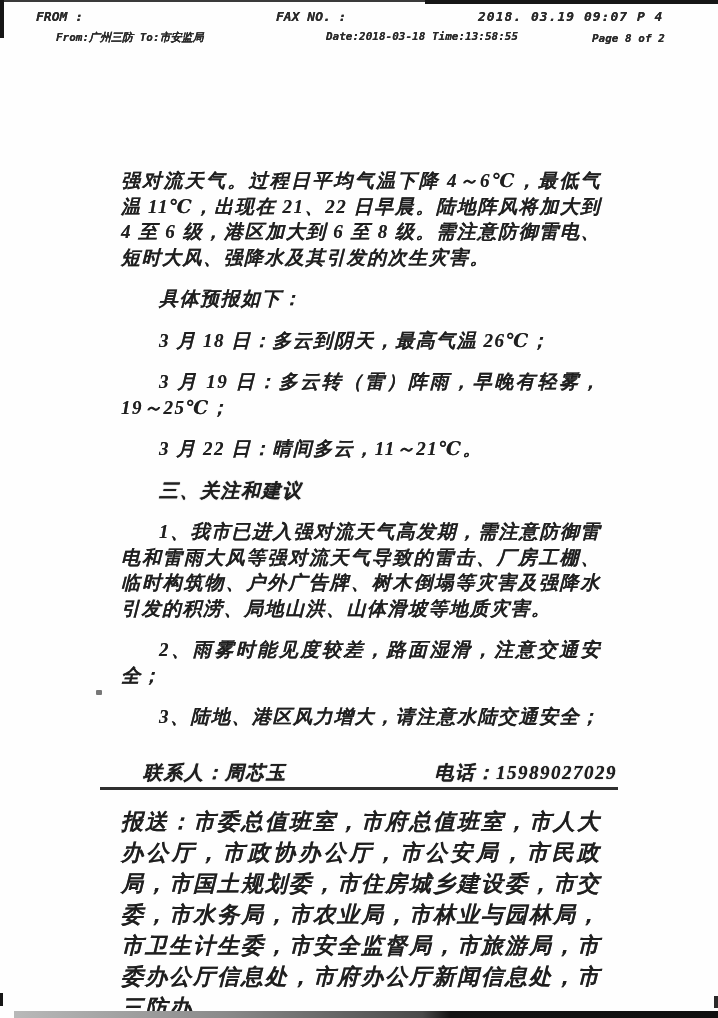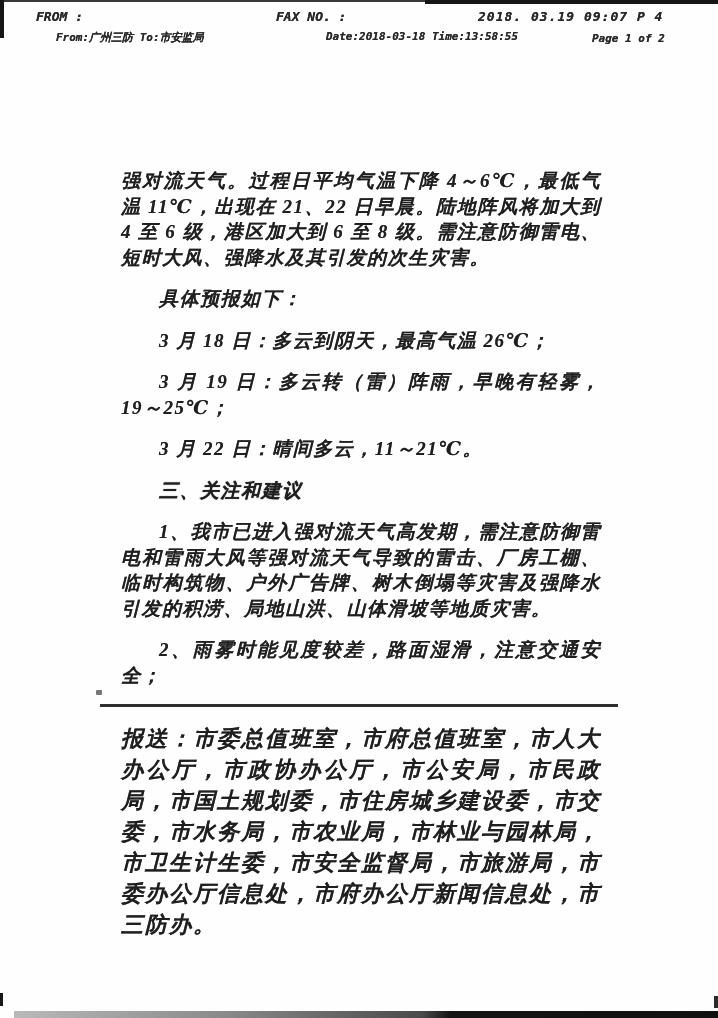--- a/index.html
+++ b/index.html
@@ -103,35 +103,40 @@
 <body>
 
 <div class="fax-page">
 
   <div class="fax-header">
     <span class="hdr hdr-row1 hdr-from">FROM :</span>
     <span class="hdr hdr-row1 hdr-faxno">FAX NO. :</span>
     <span class="hdr hdr-row1 hdr-stamp">2018. 03.19  09:07 P 4</span>
     <span class="hdr hdr-row2 hdr-sender">From:广州三防 To:市安监局</span>
     <span class="hdr hdr-row2 hdr-date">Date:2018-03-18 Time:13:58:55</span>
-    <span class="hdr hdr-row2 hdr-page">Page 1 of 2</span>
+    <span class="hdr hdr-row2 hdr-page">Page 8 of 2</span>
   </div>
 
   <div class="doc-body">
     <p>强对流天气。过程日平均气温下降 4～6℃，最低气温 11℃，出现在 21、22 日早晨。陆地阵风将加大到 4 至 6 级，港区加大到 6 至 8 级。需注意防御雷电、短时大风、强降水及其引发的次生灾害。</p>
 
     <p class="indent forecast-heading">具体预报如下：</p>
     <p class="indent">3 月 18 日：多云到阴天，最高气温 26℃；</p>
     <p class="indent">3 月 19 日：多云转（雷）阵雨，早晚有轻雾，19～25℃；</p>
     <p class="indent">3 月 22 日：晴间多云，11～21℃。</p>
 
     <p class="indent section-heading">三、关注和建议</p>
     <p class="indent">1、我市已进入强对流天气高发期，需注意防御雷电和雷雨大风等强对流天气导致的雷击、厂房工棚、临时构筑物、户外广告牌、树木倒塌等灾害及强降水引发的积涝、局地山洪、山体滑坡等地质灾害。</p>
     <p class="indent suggestion-2">2、雨雾时能见度较差，路面湿滑，注意交通安全；</p>
+    <p class="indent">3、陆地、港区风力增大，请注意水陆交通安全；</p>
 
+    <div class="contact-row">
+      <span class="contact-person">联系人：周芯玉</span>
+      <span class="contact-phone">电话：15989027029</span>
+    </div>
 
     <hr class="divider">
 
     <p class="distribution">报送：市委总值班室，市府总值班室，市人大办公厅，市政协办公厅，市公安局，市民政局，市国土规划委，市住房城乡建设委，市交委，市水务局，市农业局，市林业与园林局，市卫生计生委，市安全监督局，市旅游局，市委办公厅信息处，市府办公厅新闻信息处，市三防办。</p>
   </div>
 
   <div class="artifact top-edge-line"></div>
   <div class="artifact top-right-bar"></div>
   <div class="artifact top-left-mark"></div>
   <div class="artifact bottom-bar"></div>

